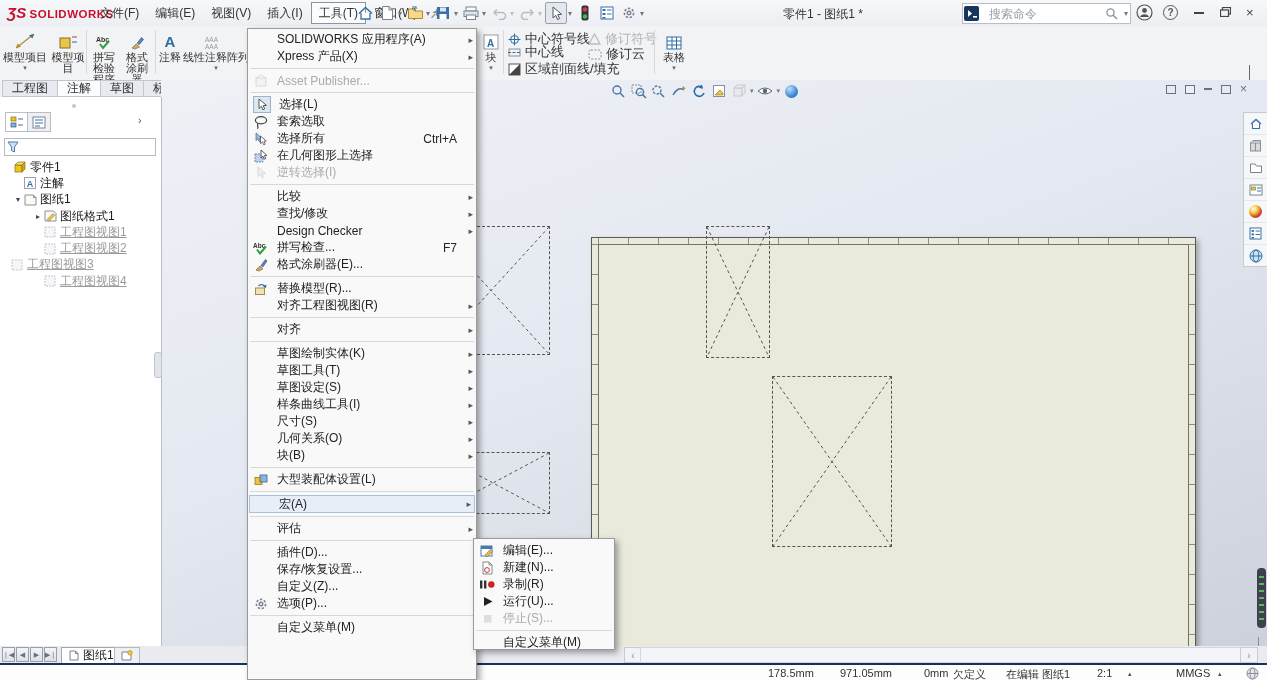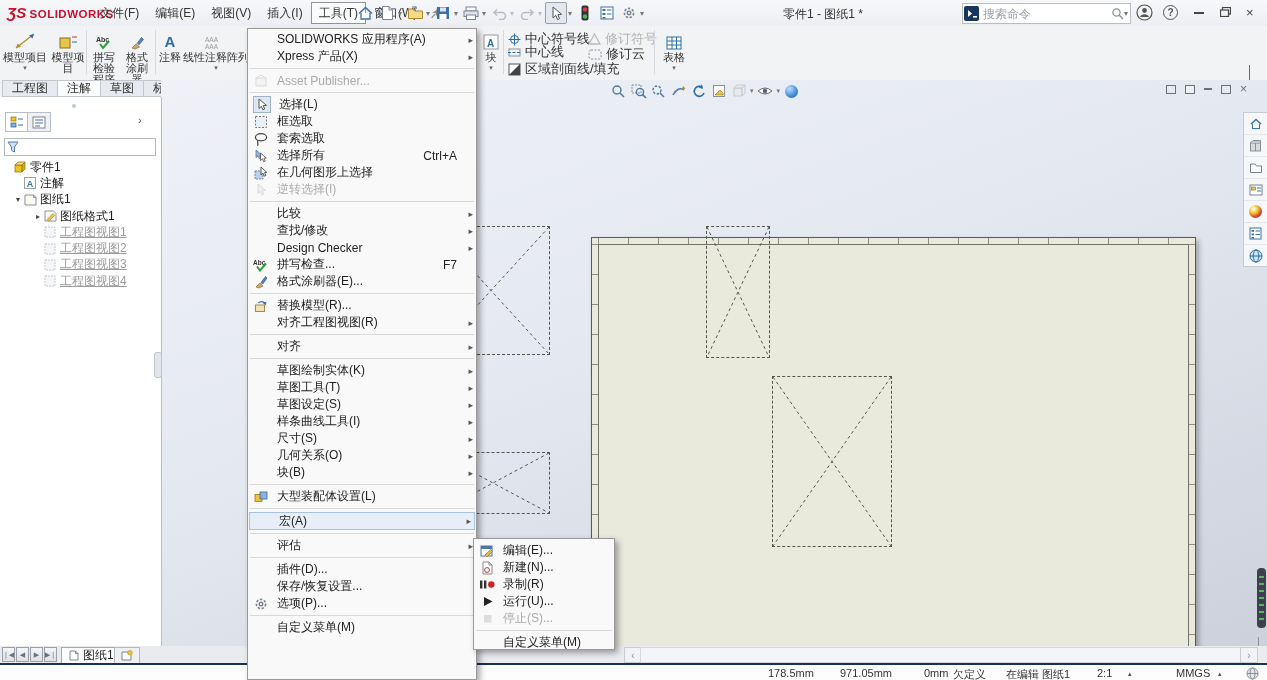--- a/index.html
+++ b/index.html
@@ -16,21 +16,21 @@
   #menubar{position:absolute;left:92px;top:0;height:26px;display:flex;align-items:center;}
   .topmenu{padding:1px 8px;line-height:20px;color:#333;cursor:default;}
   .topmenu.active{background:#fbfcfd;border:1px solid #8f949c;padding:0 7px;}
   .qat{position:absolute;left:354px;top:2px;height:22px;display:flex;align-items:center;}
   .qbtn{display:flex;align-items:center;justify-content:center;width:20px;height:20px;margin:0 1px;}
   .qcaret{font-size:8px;color:#777;margin:0 2px 0 0;}
   .grayed{opacity:.42;}
   .pressed{background:#e3e7ee;border:1px solid #98a0ad;border-radius:2px;}
   #doc-title{position:absolute;left:783px;top:6px;color:#333;}
   #searchbox{position:absolute;left:962px;top:3px;width:167px;height:19px;background:#fff;
-             border:1px solid #b9bdc5;display:flex;align-items:center;}
+             border:1px solid #b9bdc5;display:flex;align-items:center;gap:6px;}
   #searchbox input{border:none;outline:none;flex:1;font-size:12px;padding:0 3px;min-width:0;
                    font-family:inherit;color:#333;background:transparent;}
   #searchbox input::placeholder{color:#9aa0a8;}
   .helpcirc{width:13px;height:13px;border:1.4px solid #555;border-radius:50%;display:flex;
             align-items:center;justify-content:center;font-size:10px;font-weight:bold;color:#555;}
   .winglyph{color:#444;font-size:13px;line-height:13px;}
   
   #ribbon{position:absolute;left:0;top:26px;width:1267px;height:54px;background:#f2f3f5;
           border-bottom:1px solid #cfd3da;}
   .rbtn{position:absolute;top:2px;display:flex;flex-direction:column;align-items:center;}
@@ -642,21 +642,21 @@
   </div>
         <div class="trow gray" style="padding-left: 33px;">
     <span class="tcaret"></span>
     <span class="tico">
             <svg width="12" height="12">
               <rect x="1" y="1" width="10" height="10" fill="#f4f6f9" stroke="#c2c6cd" stroke-dasharray="2 1"></rect>
             </svg>
           </span>
     <span class="tlbl">工程图视图2</span>
   </div>
-        <div class="trow gray" style="padding-left: 33px;">
+        <div class="trow gray" style="">
     <span class="tcaret"></span>
     <span class="tico">
             <svg width="12" height="12">
               <rect x="1" y="1" width="10" height="10" fill="#f4f6f9" stroke="#c2c6cd" stroke-dasharray="2 1"></rect>
             </svg>
           </span>
     <span class="tlbl">工程图视图3</span>
   </div>
         <div class="trow gray" style="padding-left: 33px;">
     <span class="tcaret"></span>
@@ -750,30 +750,20 @@
               <path d="M3 1 L3 10.5 L5.4 8.3 L6.9 11.8 L8.7 10.9 L7.2 7.6 L10.5 7.4 Z" fill="#fefefe" stroke="#555" stroke-width="1"></path>
             </svg>
           </span>
     <span class="mlbl">选择(L)</span>
     <span class="msc"></span>
     <span class="marr"></span>
   </div>
         <div class="mrow">
     <span class="mico">
             <svg width="14" height="14">
-              <rect x="1.5" y="1.5" width="11" height="11" fill="#e9eff6" stroke="#777" stroke-dasharray="2 1.5"></rect>
-            </svg>
-          </span>
-    <span class="mlbl">框选取</span>
-    <span class="msc"></span>
-    <span class="marr"></span>
-  </div>
-        <div class="mrow">
-    <span class="mico">
-            <svg width="14" height="14">
               <ellipse cx="7" cy="5.3" rx="5.6" ry="3.6" fill="none" stroke="#444" stroke-width="1.2"></ellipse>
               <path d="M4 8.4 C2.6 10.4 5.2 12.6 3.2 13.6" fill="none" stroke="#444" stroke-width="1.2"></path>
             </svg>
           </span>
     <span class="mlbl">套索选取</span>
     <span class="msc"></span>
     <span class="marr"></span>
   </div>
         <div class="mrow">
     <span class="mico">
@@ -950,20 +940,26 @@
     <span class="msc"></span>
     <span class="marr"></span>
   </div>
         <div class="mrow">
     <span class="mico"></span>
     <span class="mlbl">保存/恢复设置...</span>
     <span class="msc"></span>
     <span class="marr"></span>
   </div>
         <div class="mrow">
+    <span class="mico"></span>
+    <span class="mlbl">自定义(Z)...</span>
+    <span class="msc"></span>
+    <span class="marr"></span>
+  </div>
+        <div class="mrow">
     <span class="mico">
             <svg width="14" height="14">
               <circle cx="7" cy="7" r="4.6" fill="none" stroke="#7b8292" stroke-width="1.6" stroke-dasharray="2.4 1.6"></circle>
               <circle cx="7" cy="7" r="1.8" fill="none" stroke="#7b8292" stroke-width="1.4"></circle>
             </svg>
           </span>
     <span class="mlbl">选项(P)...</span>
     <span class="msc"></span>
     <span class="marr"></span>
   </div>

